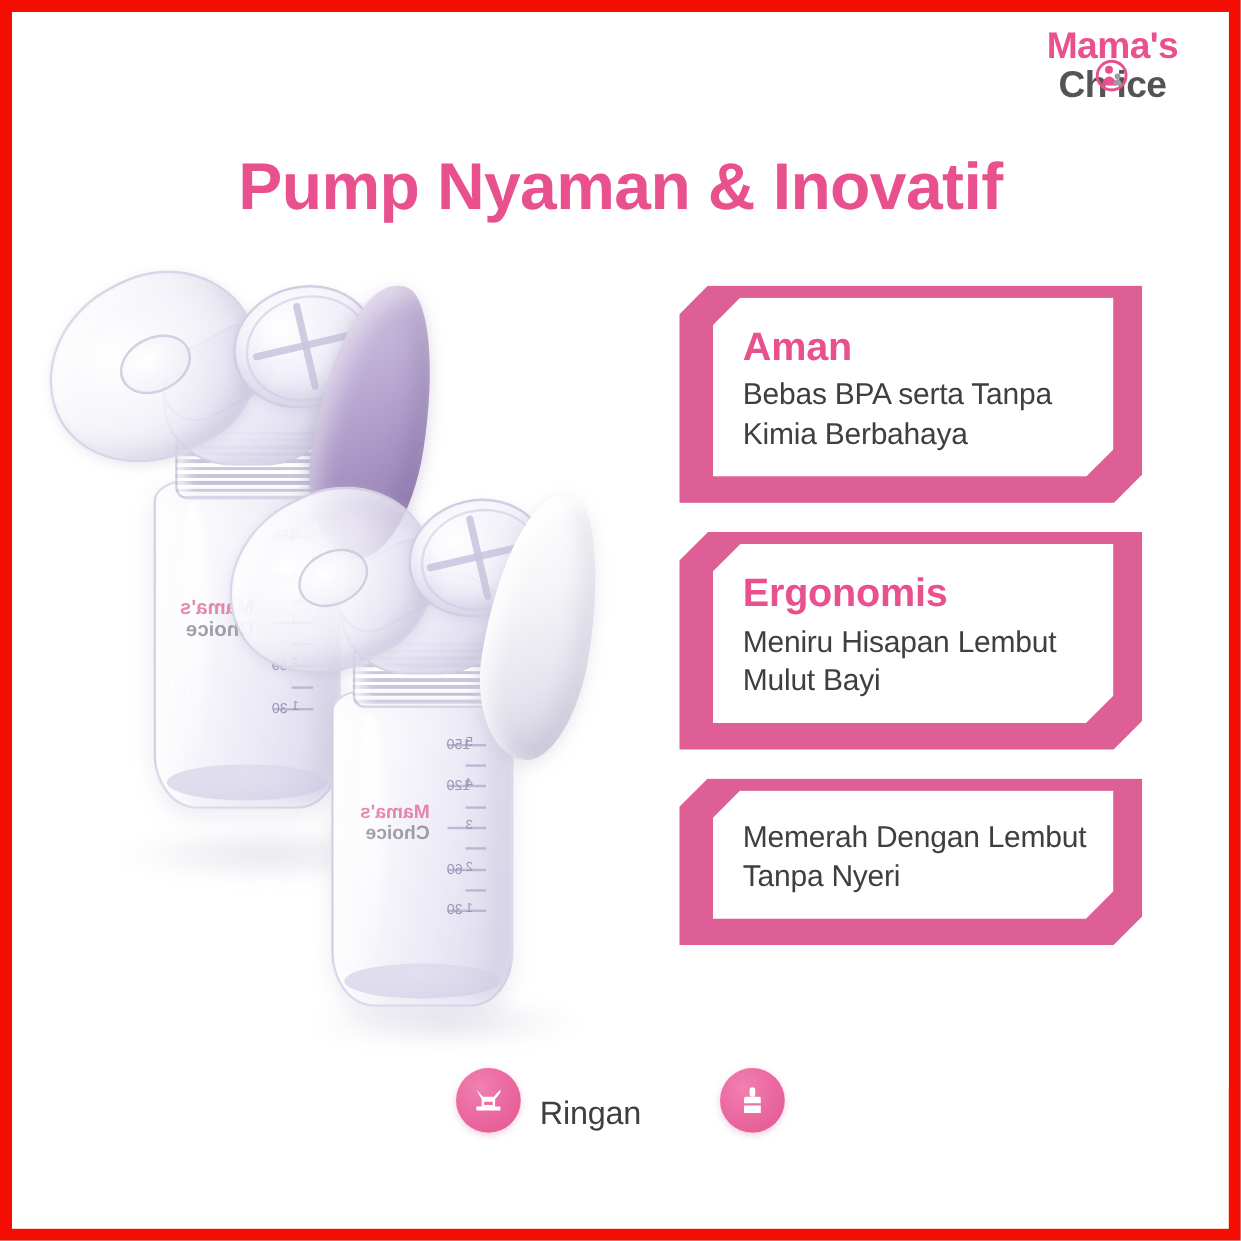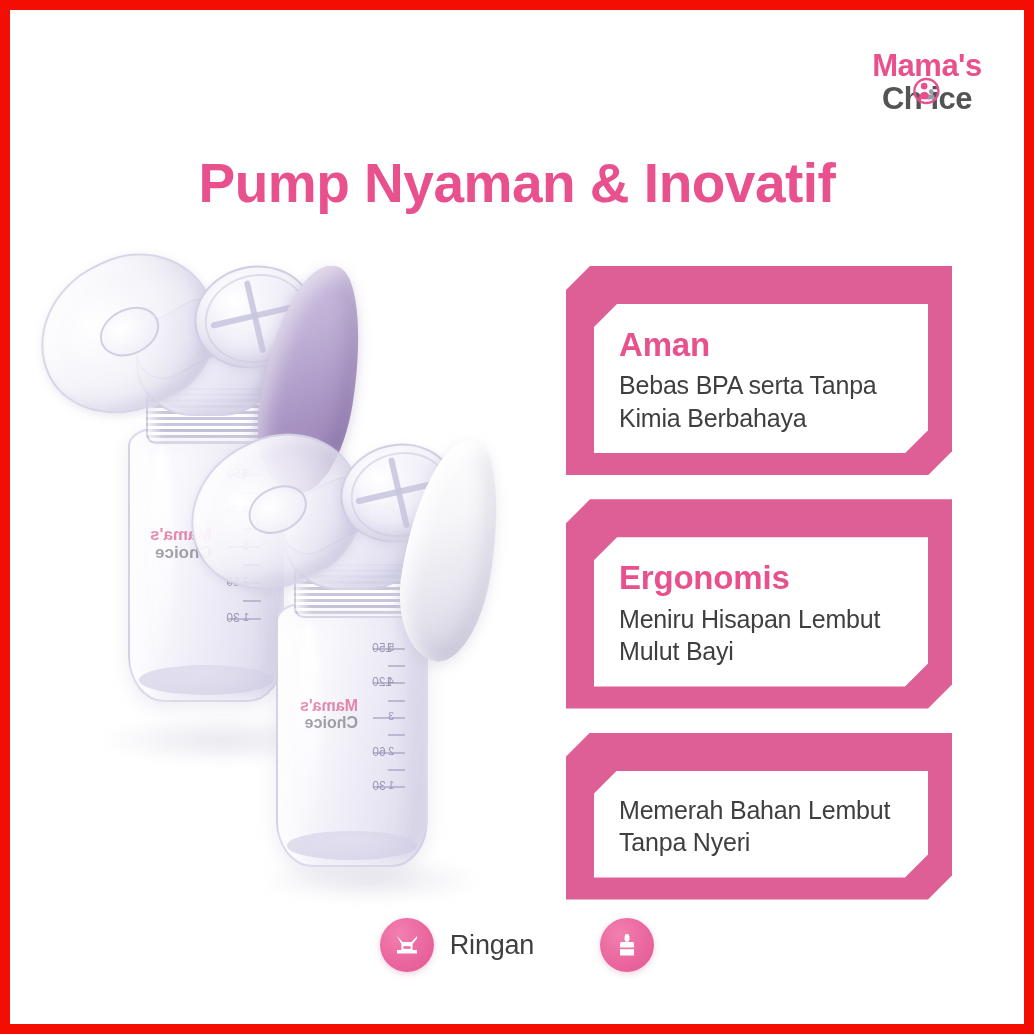--- a/index.html
+++ b/index.html
@@ -20,21 +20,20 @@
     border: 10px solid #f40d02;
     overflow: hidden;
   }
 
   .stage {
     position: absolute;
     left: 0; top: 0;
     width: 1014px;
     height: 896px;
     background: #ffffff;
-    margin-top: 28px;
   }
 
   
   .logo {
     position: absolute;
     right: 22px;
     top: 12px;
     width: 150px;
     text-align: center;
     line-height: 1;
@@ -273,21 +272,21 @@
   .cards {
     position: absolute;
     left: 556px;
     top: 228px;
     width: 386px;
   }
   .card {
     position: relative;
     box-sizing: border-box;
     background: #ffffff;
-    padding: 38px 24px 22px 28px;
+    padding: 10px 24px 22px 28px;
     margin-bottom: 24px;
     --chamf: 24px;
     --bw: 3px;
     --bc: #dd5f96;
     background-color: var(--bc);
     clip-path: polygon(
       var(--chamf) 0,
       100% 0,
       100% calc(100% - var(--chamf)),
       calc(100% - var(--chamf)) 100%,
@@ -330,21 +329,21 @@
     left: 0;
     top: 880px;
     width: 1014px;
     display: flex;
     justify-content: center;
     align-items: center;
     gap: 66px;
   }
   .badge {
     display: flex;
-    align-items: center;
+    align-items: flex-end;
     gap: 16px;
   }
   .badge-icon {
     width: 54px;
     height: 54px;
     border-radius: 50%;
     background: radial-gradient(circle at 36% 30%, #f280b0 0%, #ec6da3 40%, #e25791 100%);
     box-shadow: 0 2px 6px rgba(210,120,160,0.35);
     display: flex;
     align-items: center;
@@ -490,21 +489,21 @@
         </div>
       </div>
       <div class="card">
         <div class="card-inner">
           <p class="card-title">Ergonomis</p>
           <p class="card-body">Meniru Hisapan Lembut Mulut Bayi</p>
         </div>
       </div>
       <div class="card">
         <div class="card-inner">
-          <p class="card-body">Memerah Bahan Lembut Tanpa Nyeri</p>
+          <p class="card-body">Memerah Dengan Lembut Tanpa Nyeri</p>
         </div>
       </div>
     </div>
 
     <div class="badges">
       <div class="badge">
         <span class="badge-icon">
           <svg width="32" height="32" viewBox="0 0 32 32">
             <path d="M6 7 L11.5 13 L20.5 13 L26 7 L26 9.5 L21.6 15 L21.6 21 L26 21 L26 24.5 L6 24.5 L6 21 L10.4 21 L10.4 15 Z" fill="#ffffff"></path>
             <rect x="12.4" y="17.2" width="7.2" height="2.6" fill="#ec6da3"></rect>

